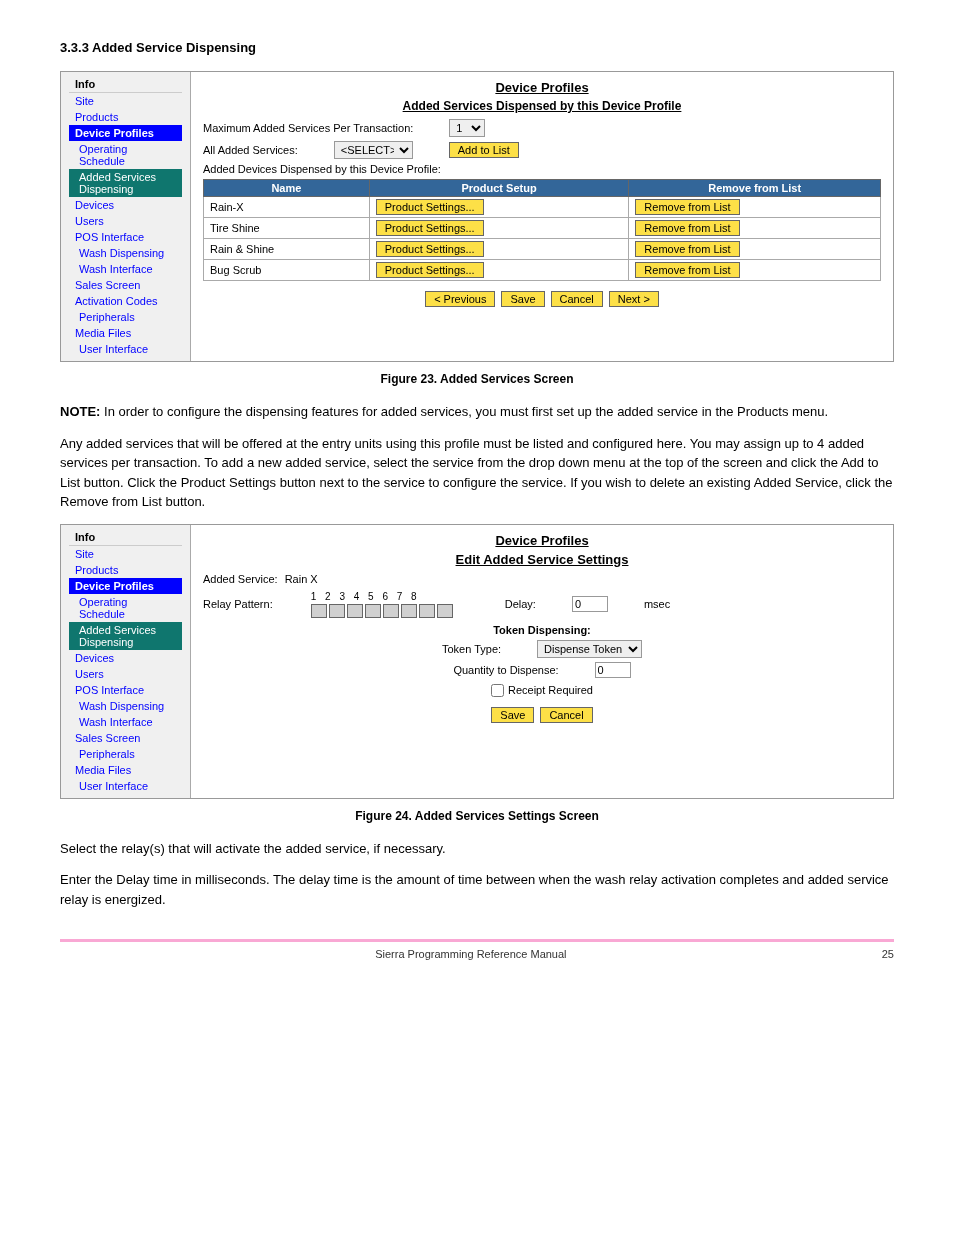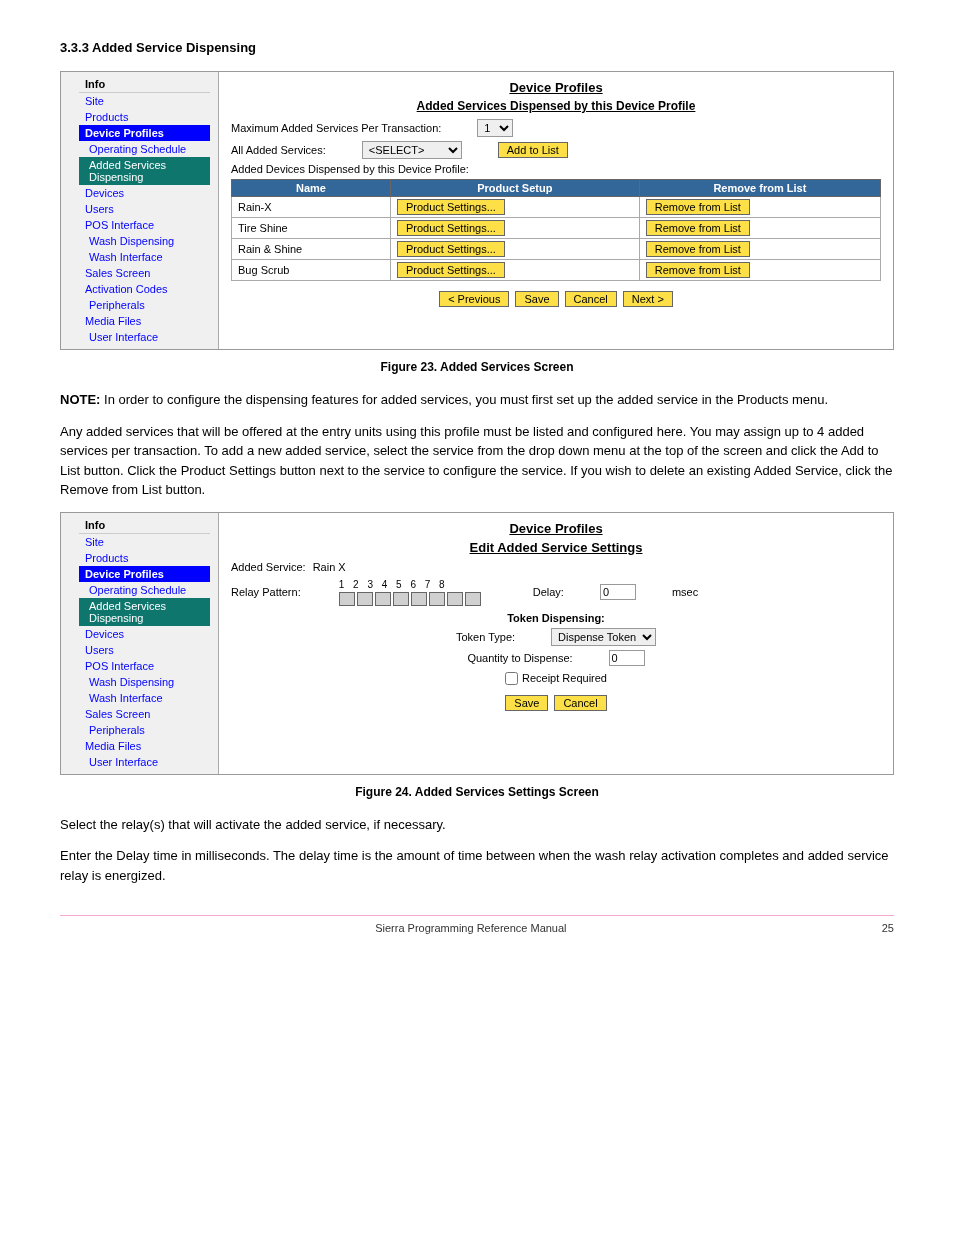--- a/index.html
+++ b/index.html
@@ -20,26 +20,25 @@
     }
 
     .figure-container {
       border: 1px solid #999;
       margin-bottom: 10px;
       display: flex;
       background: #f0f0f0;
     }
 
     .sidebar {
-      width: 148px;
+      width: 130px;
       background: #f0f0f0;
       border-right: 1px solid #aaa;
       padding: 4px 8px;
       flex-shrink: 0;
-      margin-left: 10px;
     }
 
     .sidebar-item {
       padding: 2px 6px;
       font-size: 11px;
       color: #00f;
       cursor: pointer;
     }
 
     .sidebar-item.bold {
@@ -161,21 +160,21 @@
       letter-spacing: 2px;
     }
 
     .token-section {
       text-align: center;
       margin-top: 6px;
       font-size: 11px;
     }
 
     .footer-line {
-      border-top: 1px solid #f9a8d4;
+      border-top: 3px solid #f9a8d4;
       margin-top: 30px;
       padding-top: 6px;
       display: flex;
       justify-content: space-between;
       font-size: 11px;
       color: #333;
     }
 
     .info-label {
       font-size: 11px;
@@ -238,21 +237,21 @@
 
     <div class="form-row">
       <label>Maximum Added Services Per Transaction:</label>
       <select style="width:36px;">
         <option>1</option><option>2</option><option>3</option><option>4</option>
       </select>
     </div>
 
     <div class="form-row">
       <label>All Added Services:</label>
-      <select style="width:100px;">
+      <select style="width:79px;">
         <option>&lt;SELECT&gt;</option>
       </select>
       <button class="btn" style="margin-left:4px;">Add to List</button>
     </div>
 
     <div style="font-size:11px; margin-bottom:4px;">Added Devices Dispensed by this Device Profile:</div>
 
     <table class="added-services-table">
       <thead>
         <tr>

